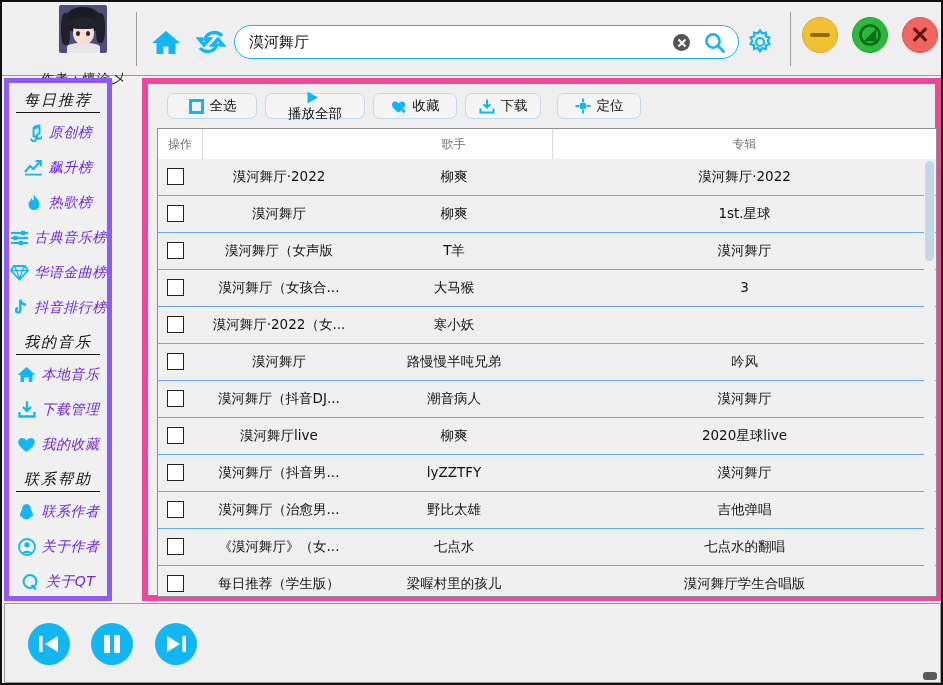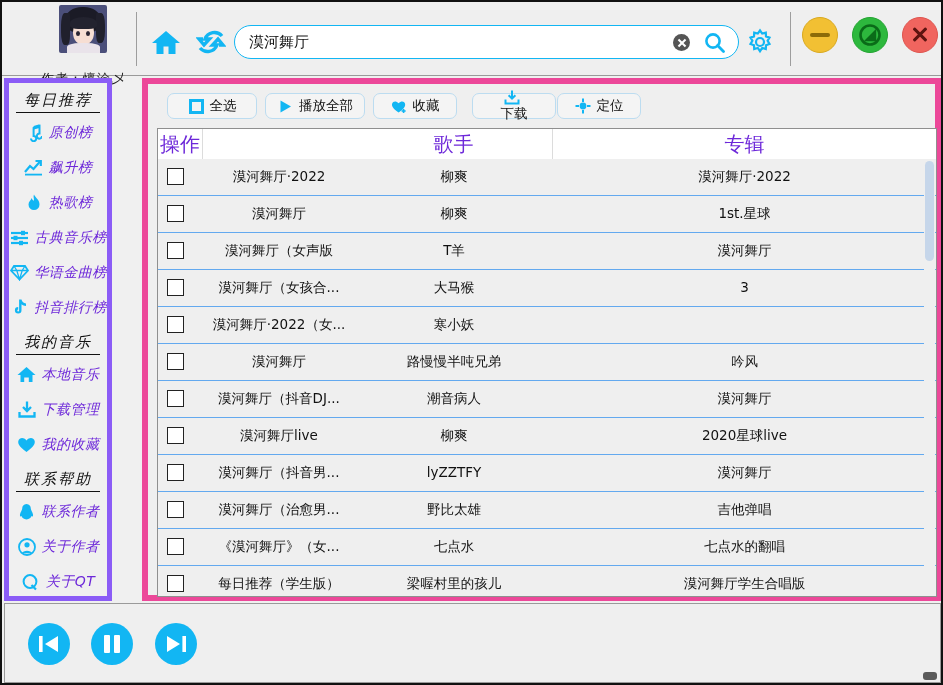--- a/index.html
+++ b/index.html
@@ -149,36 +149,36 @@
     position:absolute;left:0;top:0;width:797px;height:44px;
   }
   .tbtn{
     position:absolute;top:9px;height:26px;
     background:#f4f4f4;border:1px solid #bcdcf0;border-radius:7px;
     display:flex;align-items:center;justify-content:center;
     font-size:13.5px;color:#111;cursor:pointer;box-sizing:border-box;
   }
   .tbtn .ti{width:17px;height:17px;margin-right:5px;display:flex;align-items:center;justify-content:center;}
   .tb0{left:19px;width:90px;}
-  .tb1{left:117px;width:100px;}
+  .tb1{left:117px;width:100px;flex-direction:column;}
   .tb2{left:225px;width:84px;}
-  .tb3{left:324px;width:84px;flex-direction:column;}
+  .tb3{left:317px;width:76px;}
   .tb4{left:409px;width:84px;}
 
   .tablebox{
     position:absolute;left:9px;top:44px;width:780px;height:469px;
     border:1px solid #8f8f8f;background:#fff;box-sizing:border-box;overflow:hidden;
   }
   .thead{
     position:absolute;left:0;top:0;width:778px;height:30px;
     background:#fff;border-bottom:1px solid #c8c8c8;
   }
   .th{
     position:absolute;top:0;height:30px;line-height:30px;
-    font-size:20px;color:#6d28d9;text-align:center;
+    font-size:12px;color:#737373;text-align:center;
     box-sizing:border-box;
   }
   .th.sepr{border-right:1px solid #dcdcdc;}
   .th0{left:0;width:45px;}
   .th1{left:45px;width:152px;}
   .th2{left:197px;width:198px;}
   .th3{left:395px;width:383px;text-align:center;}
 
   .tbody{
     position:absolute;left:0;top:30px;width:778px;height:437px;

